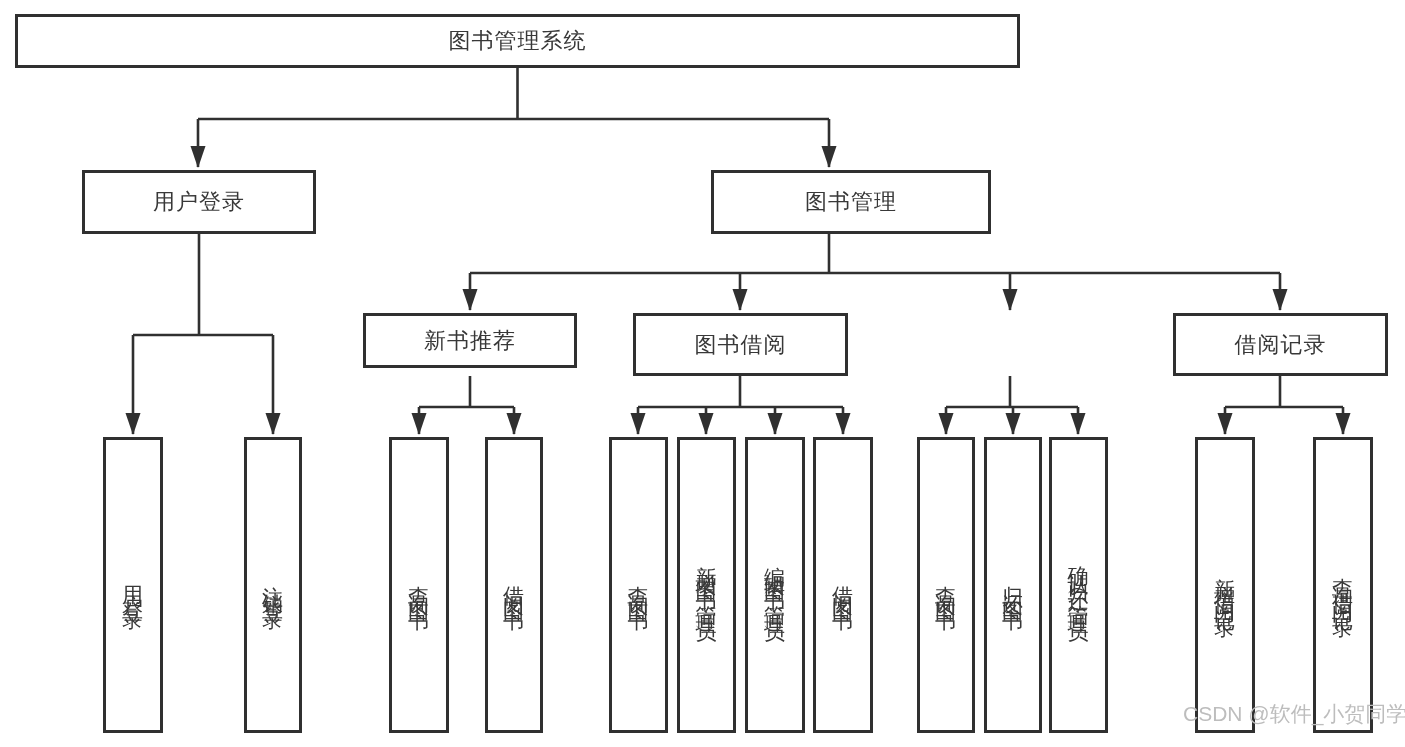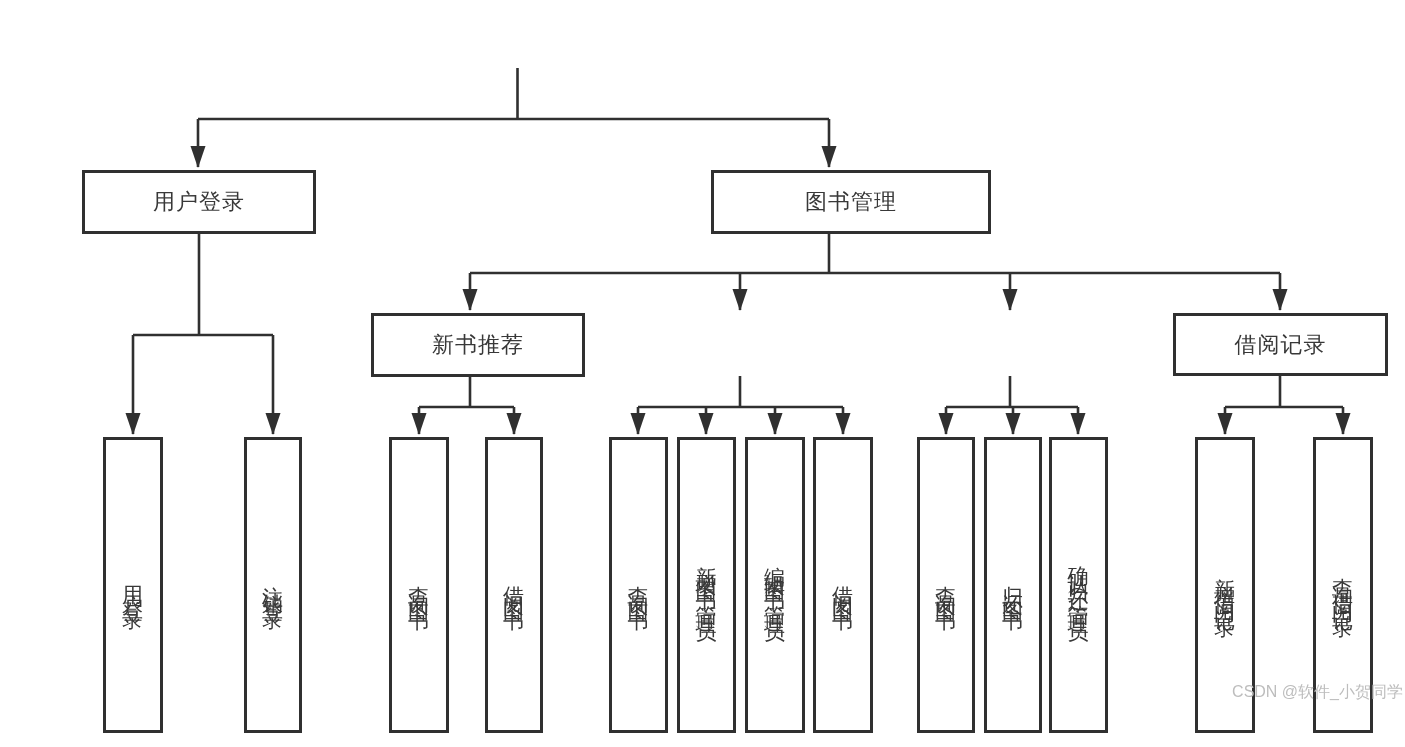--- a/index.html
+++ b/index.html
@@ -56,24 +56,24 @@
     letter-spacing: 8px;
     line-height: 1;
     top: 437px;
     height: 296px;
     z-index: 1;
   }
 
   .watermark {
     position: absolute;
     left: 1183px;
-    top: 682px;
+    top: 700px;
     width: 220px;
     text-align: right;
-    font-size: 16px;
+    font-size: 21px;
     color: var(--watermark);
     white-space: nowrap;
     z-index: 2;
   }
 </style>
 </head>
 <body>
 
 <div class="canvas">
 
@@ -112,25 +112,27 @@
     <line class="wire" x1="843" y1="407" x2="843" y2="434" marker-end="url(#ah)"></line>
 
     <line class="wire" x1="946" y1="407" x2="946" y2="434" marker-end="url(#ah)"></line>
     <line class="wire" x1="1013" y1="407" x2="1013" y2="434" marker-end="url(#ah)"></line>
     <line class="wire" x1="1078" y1="407" x2="1078" y2="434" marker-end="url(#ah)"></line>
 
     <line class="wire" x1="1225" y1="407" x2="1225" y2="434" marker-end="url(#ah)"></line>
     <line class="wire" x1="1343" y1="407" x2="1343" y2="434" marker-end="url(#ah)"></line>
   </svg>
 
+  <div class="box" style="left:15px; top:14px; width:1005px; height:54px;">图书管理系统</div>
 
   <div class="box" style="left:82px; top:170px; width:234px; height:64px;">用户登录</div>
   <div class="box" style="left:711px; top:170px; width:280px; height:64px;">图书管理</div>
 
-  <div class="box" style="left:363px; top:313px; width:214px; height:64px;margin-left:8px;">新书推荐</div>
+  <div class="box" style="left:363px; top:313px; width:214px; height:55px;">新书推荐</div>
+  <div class="box" style="left:633px; top:313px; width:215px; height:63px;">图书借阅</div>
   <div class="box" style="left:1173px; top:313px; width:215px; height:63px;">借阅记录</div>
 
   <div class="vbox" style="left:103px; width:60px;">用户登录</div>
   <div class="vbox" style="left:244px; width:58px;">注销登录</div>
 
   <div class="vbox" style="left:389px; width:60px;">查询图书</div>
   <div class="vbox" style="left:485px; width:58px;">借阅图书</div>
 
   <div class="vbox" style="left:609px; width:59px;">查询图书</div>
   <div class="vbox" style="left:677px; width:59px;">新增图书（管理员）</div>

